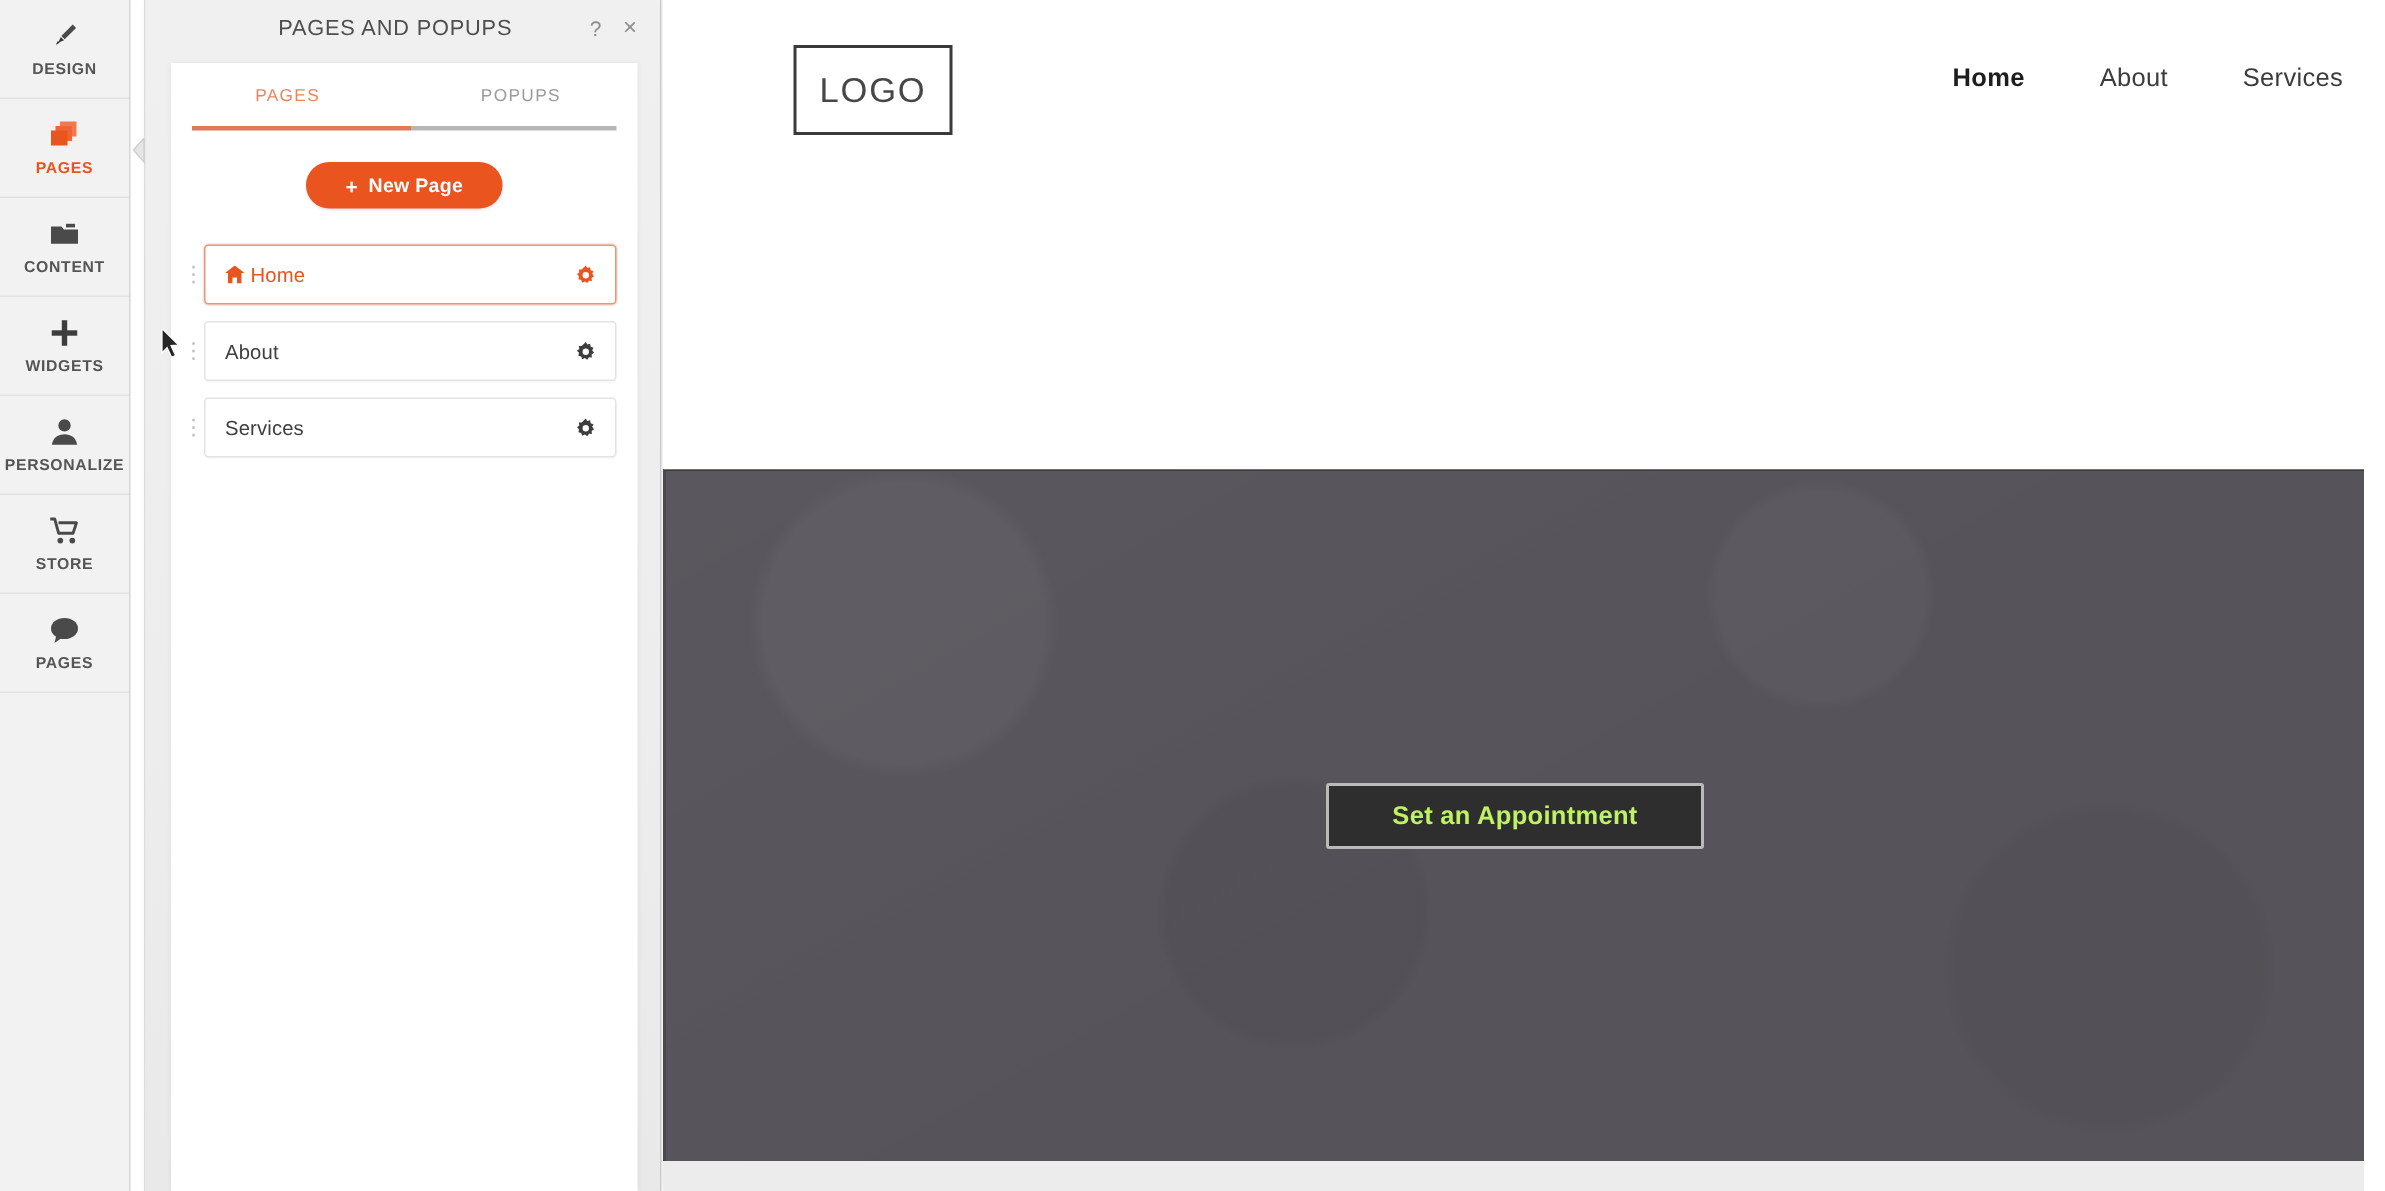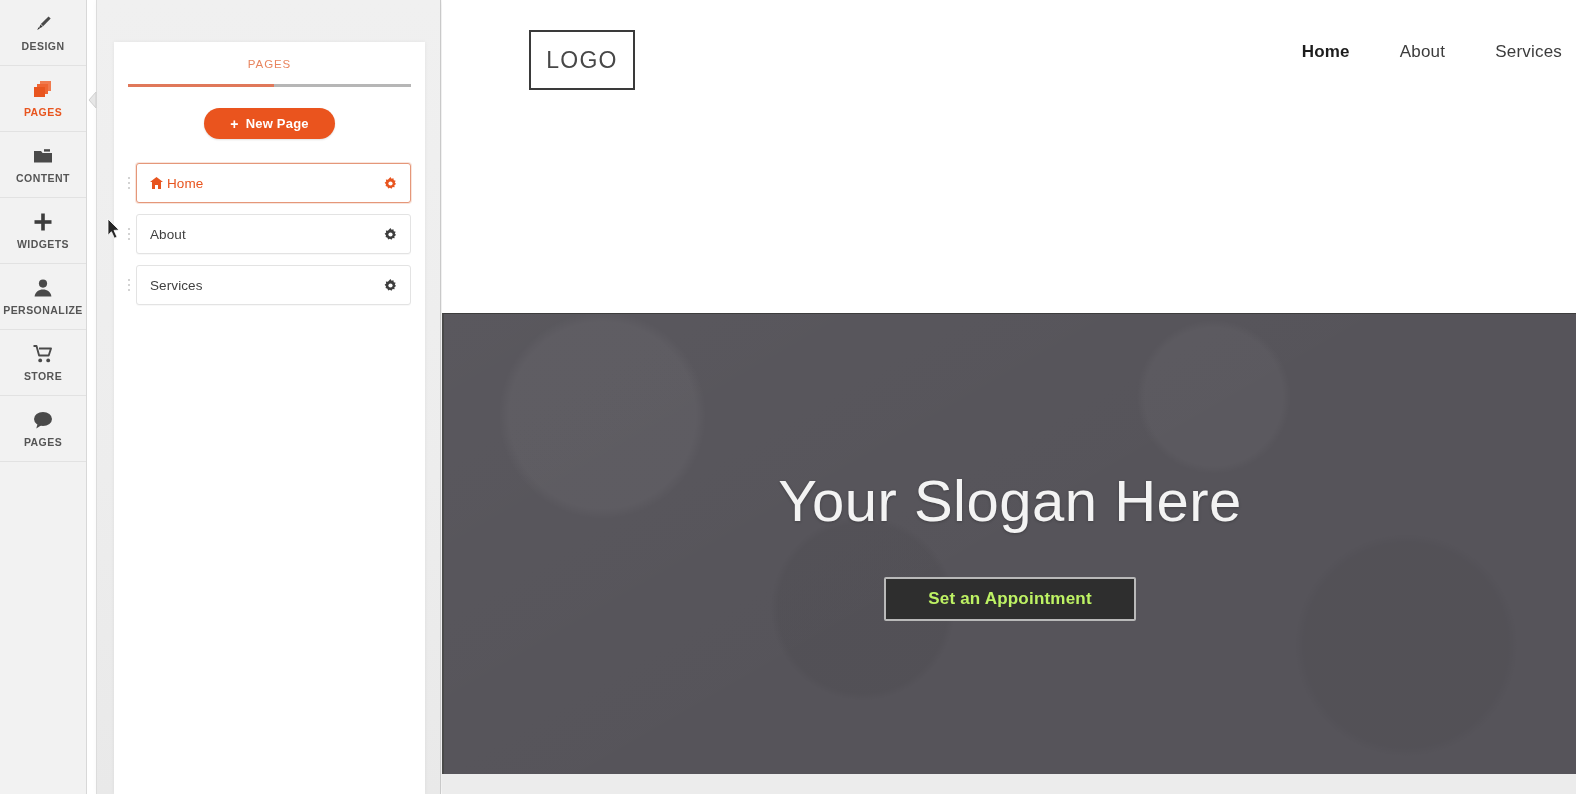--- a/index.html
+++ b/index.html
@@ -293,25 +293,31 @@
       </span>
       <span class="rail-label">PAGES</span>
     </div>
 
 
     <div class="rail-filler"></div>
   </div>
 
   <div class="panel">
 
+    <div class="panel-head">
+      <span class="panel-title">PAGES AND POPUPS</span>
+      <span class="head-btn">?</span>
+      <span class="head-btn close">×</span>
+    </div>
 
     <div class="panel-card">
 
       <div class="tabs">
         <div class="tab active">PAGES</div>
+        <div class="tab">POPUPS</div>
       </div>
       <div class="tab-underline">
         <span class="u-a"></span>
         <span class="u-b"></span>
       </div>
 
       <div class="newpage-wrap">
         <button class="newpage-btn">
           <span class="plus">+</span>
           <span>New Page</span>
@@ -394,21 +400,20 @@
       </div>
       <div class="site-nav">
         <span class="nav-link active">Home</span>
         <span class="nav-link">About</span>
         <span class="nav-link">Services</span>
       </div>
     </div>
 
     <div class="hero">
       <div class="hero-inner">
-        <div class="slogan">Your Slogan Here</div>
         <button class="cta">Set an Appointment</button>
       </div>
     </div>
 
     <div class="hero-footer"></div>
   </div>
 
   <span class="cursor">
     <svg width="14" height="21" viewBox="0 0 14 21">
         <path d="M1 0l11 11-5 .4 3 6.6-2.6 1.2-3-6.5-3.4 3.6z" fill="#262626" stroke="#fff" stroke-width=".8"></path>

